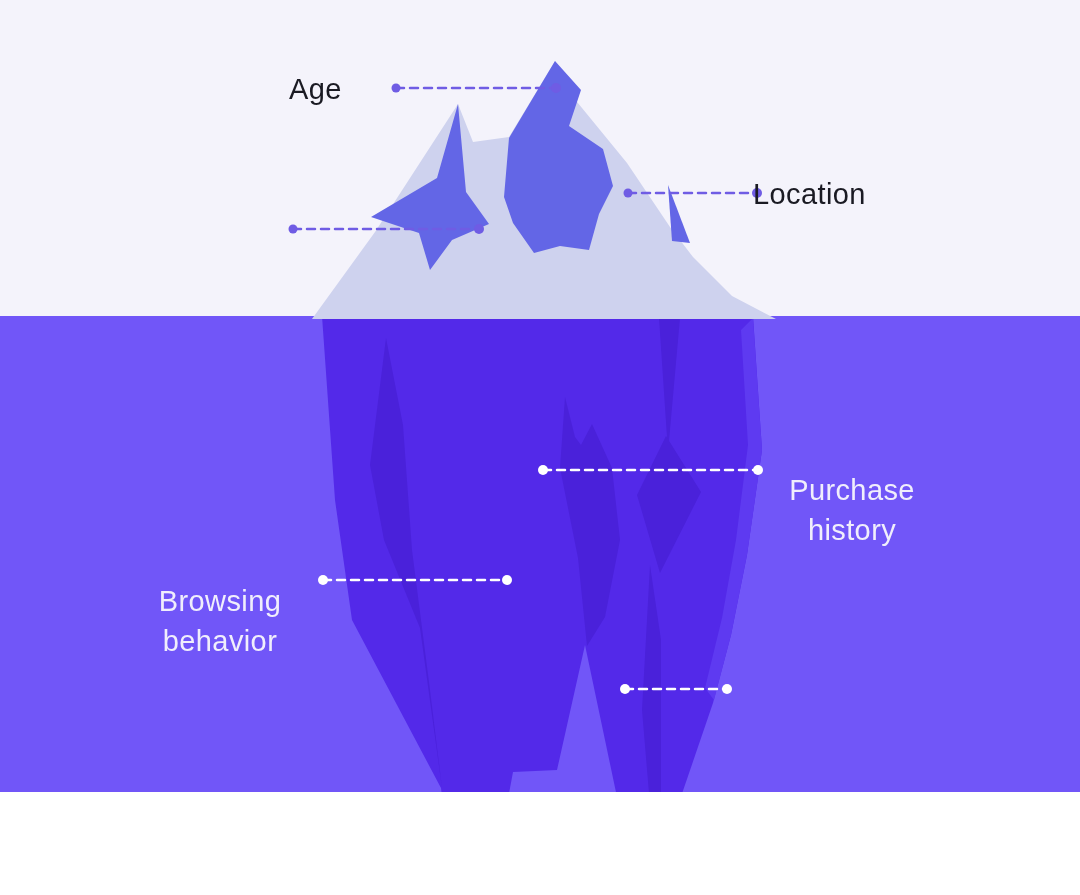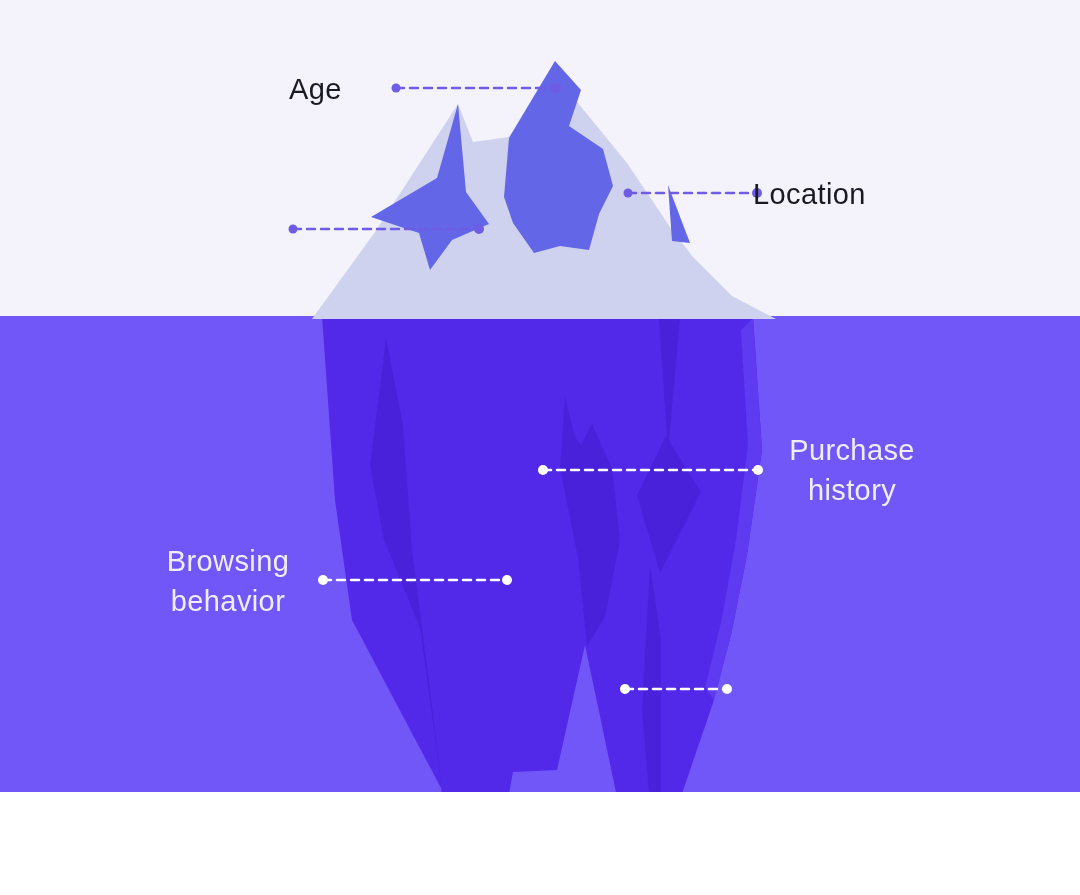--- a/index.html
+++ b/index.html
@@ -13,26 +13,26 @@
   .stage svg { position: absolute; inset: 0; display: block; }
   .label {
     position: absolute;
     font-size: 29px;
     letter-spacing: 0.4px;
     line-height: 40px;
     white-space: nowrap;
   }
   .label.dark  { color: #1A1A23; }
   .label.light { color: #F0EEFC; }
-  .label.wrap  { white-space: normal; text-align: center; }
+  .label.wrap  { white-space: normal; text-align: center; margin-top: 40px; }
   .lbl-age        { left: 289px; top: 69px; }
   .lbl-gender     { left: 145px; top: 209px; }
   .lbl-location   { left: 753px; top: 174px; }
   .lbl-purchase   { left: 761px; top: 430px; width: 182px; }
-  .lbl-browsing   { left: 137px; top: 541px; width: 182px; }
+  .lbl-browsing   { left: 129px; top: 541px; width: 182px; }
   .lbl-preferences{ left: 752px; top: 670px; }
 </style>
 </head>
 <body>
 
 <div class="stage">
 
   <svg width="1080" height="895" viewBox="0 0 1080 895">
 
     <rect x="0" y="0" width="1080" height="318" fill="#F4F3FB"></rect>

